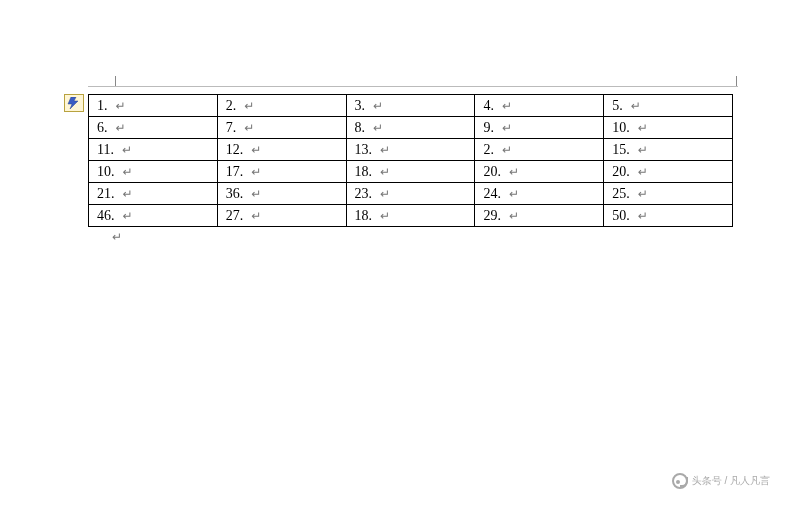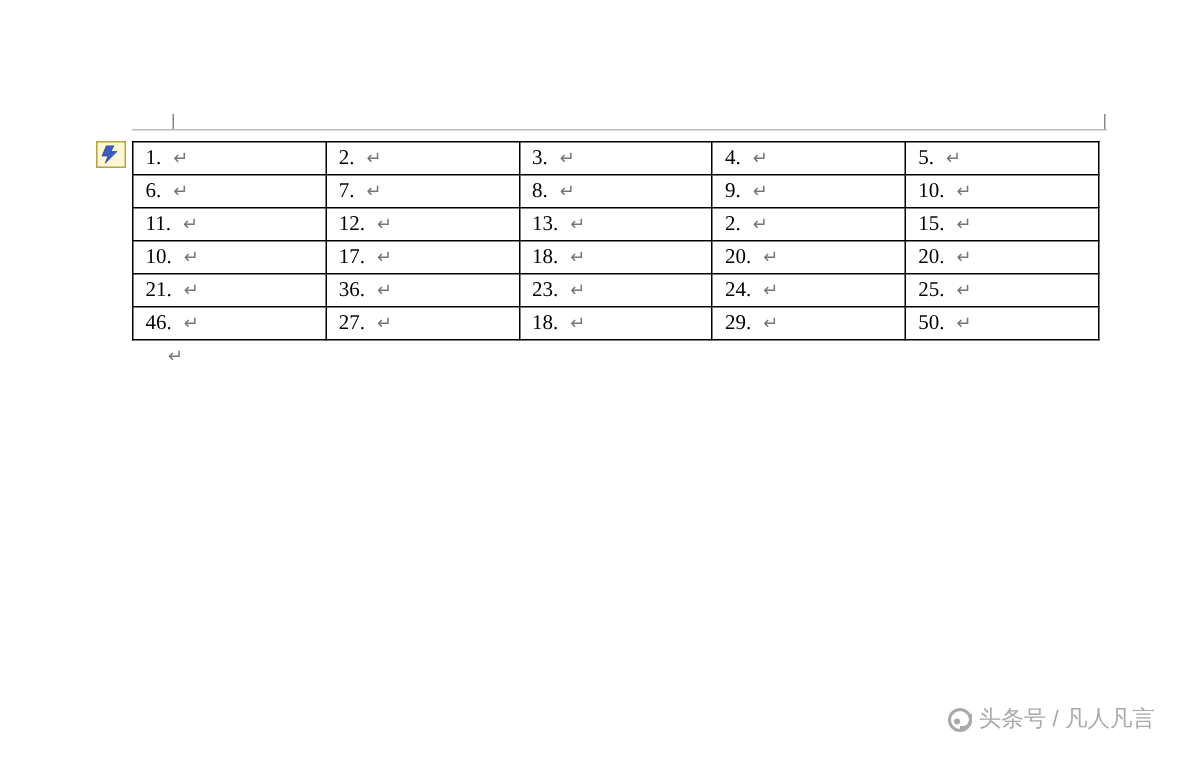--- a/index.html
+++ b/index.html
@@ -77,21 +77,21 @@
       top: 230px;
       color: #767676;
       font-size: 12px;
     }
     .watermark {
       position: absolute;
       right: 24px;
       bottom: 18px;
       color: #a9a9a9;
       font-family: "Microsoft YaHei", "PingFang SC", sans-serif;
-      font-size: 15px;
+      font-size: 10px;
       font-weight: 500;
       display: flex;
       align-items: center;
       gap: 4px;
     }
     .wm-icon {
       width: 16px;
       height: 16px;
       border-radius: 50%;
       border: 2px solid #a9a9a9;

